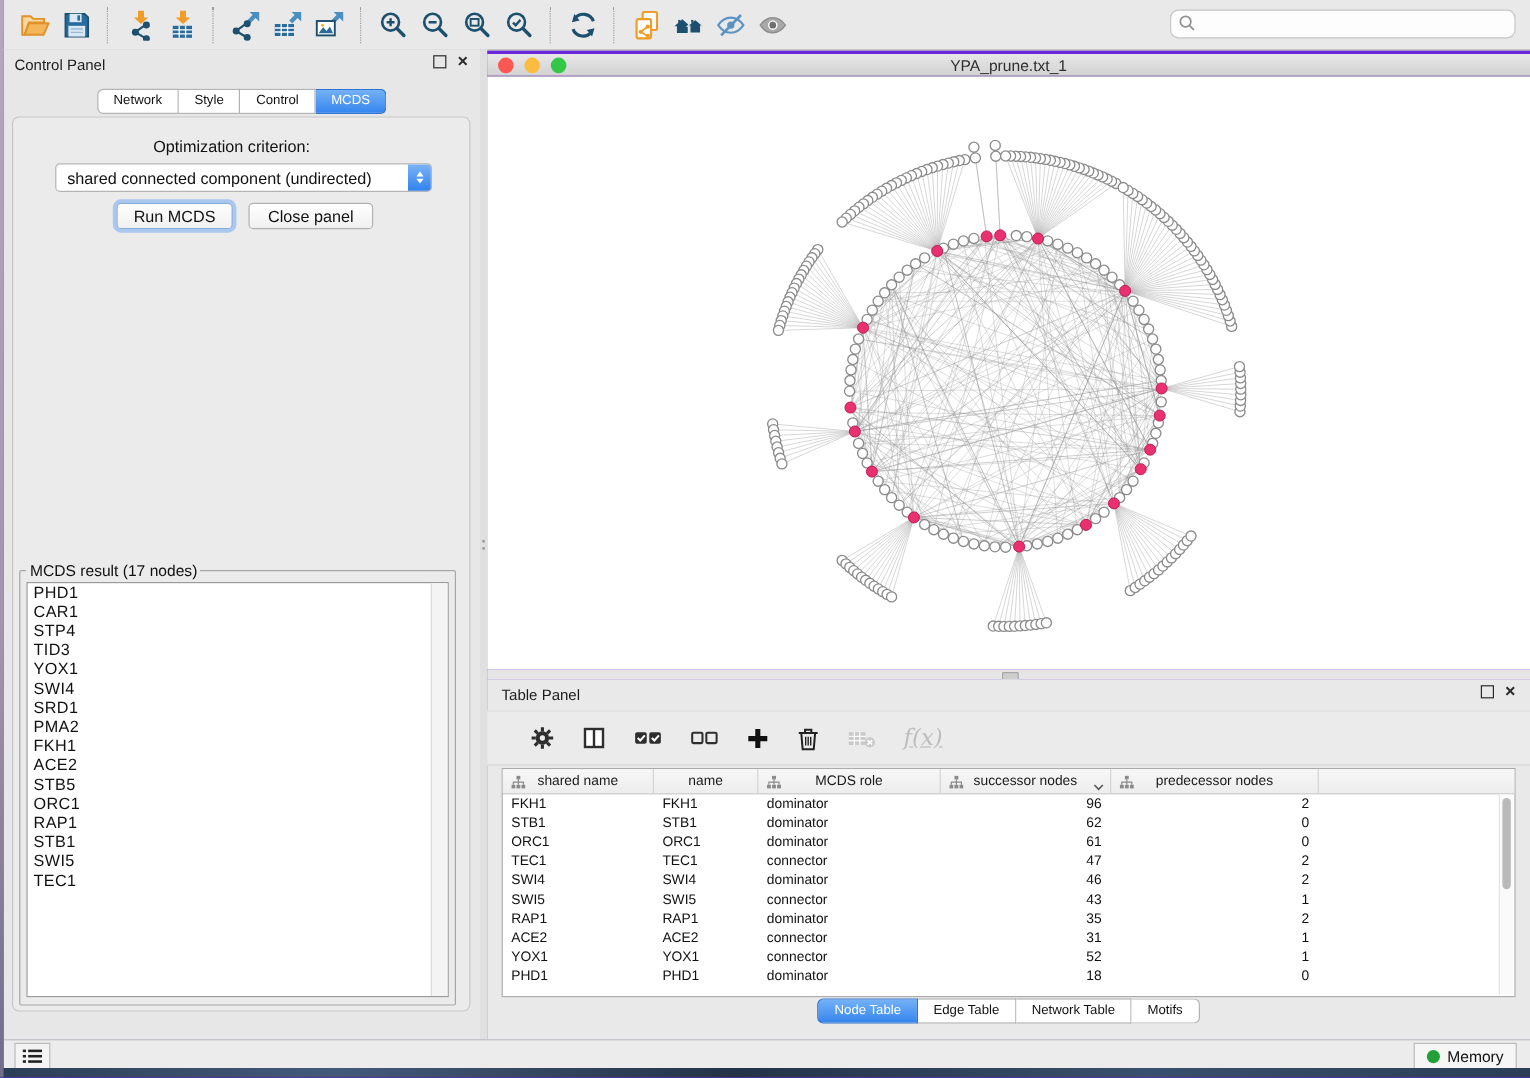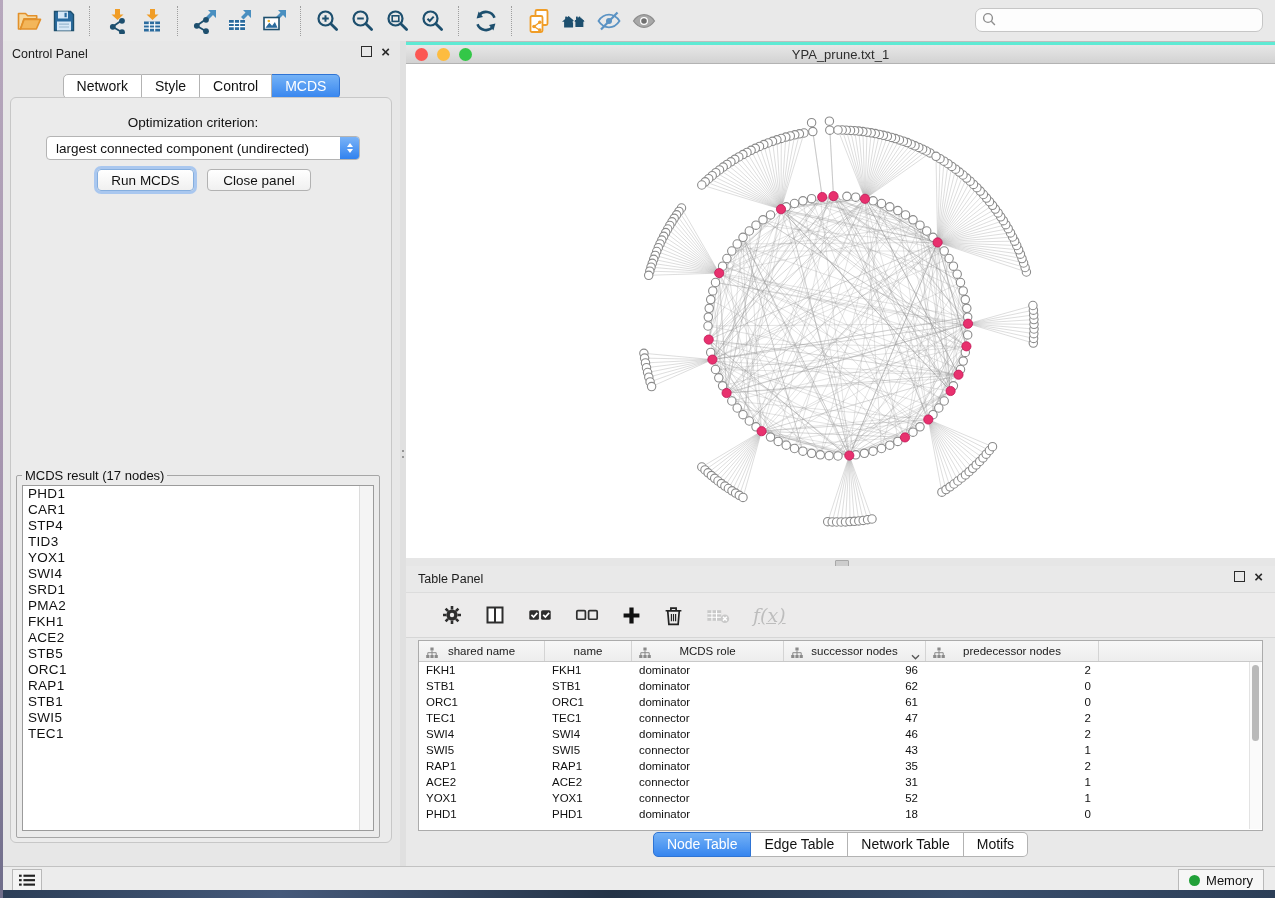--- a/index.html
+++ b/index.html
@@ -1,17 +1,17 @@
 <!DOCTYPE html>
 <html><head>
 <meta charset="utf-8">
 <style>
   html,body{margin:0;padding:0;}
   body{font-family:"Liberation Sans",sans-serif;background:#2c3e57;-webkit-font-smoothing:antialiased;}
-  #app{position:relative;width:1275px;height:898px;background:#5eead4;overflow:hidden;}
+  #app{position:relative;width:1275px;height:898px;background:#6d28d9;overflow:hidden;}
   .noselect{user-select:none;cursor:default;}
 
   
   #left-strip{position:absolute;left:0;top:0;width:3px;height:898px;background:linear-gradient(#b7a8bd,#a392ad 60%,#6f6d8a);z-index:50;}
   #bottom-strip{position:absolute;left:0;top:890px;width:1275px;height:8px;background:linear-gradient(90deg,#2c3e57,#45597a 22%,#243347 48%,#3a4f6d 75%,#2c3e57);z-index:49;}
 
   
   #toolbar{position:absolute;left:3px;top:0;width:1272px;height:41px;background:#e9e9e9;border-bottom:1px solid #bdbdbd;display:flex;align-items:center;}
   #tb-groups{display:flex;align-items:center;padding-left:8px;}
   .tbi{width:35px;height:32px;display:flex;align-items:center;justify-content:center;border-radius:4px;}
@@ -21,21 +21,21 @@
   #search-input{width:100%;height:100%;box-sizing:border-box;border:1px solid #c6c6c6;border-radius:7px;background:#fdfdfd;padding:0 8px 0 26px;font-size:13px;outline:none;}
   #search-icon{position:absolute;left:7px;top:4px;width:15px;height:15px;}
 
   
   #control-panel{position:absolute;left:3px;top:41px;width:397px;height:825px;background:#e7e7e7;}
   .panel-title{position:absolute;left:9px;top:6px;font-size:12.5px;color:#1c1c1c;}
   .win-btns{position:absolute;top:5px;right:10px;display:flex;gap:9px;align-items:center;}
   .float-btn{width:9px;height:9px;border:1.5px solid #2b2b2b;display:inline-block;}
   .close-btn{font-size:15px;font-weight:900;color:#2b2b2b;line-height:10px;}
   #cp-tabs{position:absolute;top:33px;left:0;right:0;display:flex;justify-content:center;}
-  .seg{display:inline-block;padding:3px 13px 4px;font-size:14px;color:#111;background:#fff;border:1px solid #b3b3b3;border-left:none;}
+  .seg{display:inline-block;padding:3px 13px 4px;font-size:11px;color:#111;background:#fff;border:1px solid #b3b3b3;border-left:none;}
   .seg:first-child{border-left:1px solid #b3b3b3;border-radius:5px 0 0 5px;}
   .seg:last-child{border-radius:0 5px 5px 0;}
   .seg.active{background:linear-gradient(#74b2f6,#3685ef);border-color:#2f74d4;color:#fff;}
   #cp-card{position:absolute;left:7px;right:8px;top:56px;bottom:23px;background:#ebebeb;border:1px solid #c7c7c7;border-radius:6px;}
   #criterion-label{position:absolute;top:17px;left:0;right:16px;text-align:center;font-size:13.5px;color:#111;}
   #criterion-select{position:absolute;left:35px;top:38px;width:312px;height:22px;background:#fff;border:1px solid #b4b4b4;border-radius:4px;display:flex;align-items:center;font-size:13.5px;color:#111;}
   #criterion-select .sel-text{padding-left:9px;white-space:nowrap;overflow:hidden;}
   .stepper{margin-left:auto;width:19px;height:22px;border-radius:0 3px 3px 0;background:linear-gradient(#7ab3f7,#3182ef);display:flex;flex-direction:column;align-items:center;justify-content:center;gap:2px;}
   .tri-up{width:0;height:0;border-left:3.5px solid transparent;border-right:3.5px solid transparent;border-bottom:4.5px solid #fff;}
   .tri-down{width:0;height:0;border-left:3.5px solid transparent;border-right:3.5px solid transparent;border-top:4.5px solid #fff;}
@@ -252,21 +252,21 @@
     </div>
     <div id="cp-tabs">
         <div class="seg">Network</div>
         <div class="seg">Style</div>
         <div class="seg">Control</div>
         <div class="seg active">MCDS</div>
       </div>
     <div id="cp-card">
       <div id="criterion-label">Optimization criterion:</div>
       <div id="criterion-select">
-        <span class="sel-text">largest connected component (undirected)</span>
+        <span class="sel-text">shared connected component (undirected)</span>
         <span class="stepper">
             <span class="tri-up"></span>
             <span class="tri-down"></span>
           </span>
       </div>
       <div class="btn" id="run-btn">Run MCDS</div>
       <div class="btn" id="closepanel-btn">Close panel</div>
       <fieldset id="mcds-fieldset">
         <legend>MCDS result (17 nodes)</legend>
         <div id="mcds-listbox">

